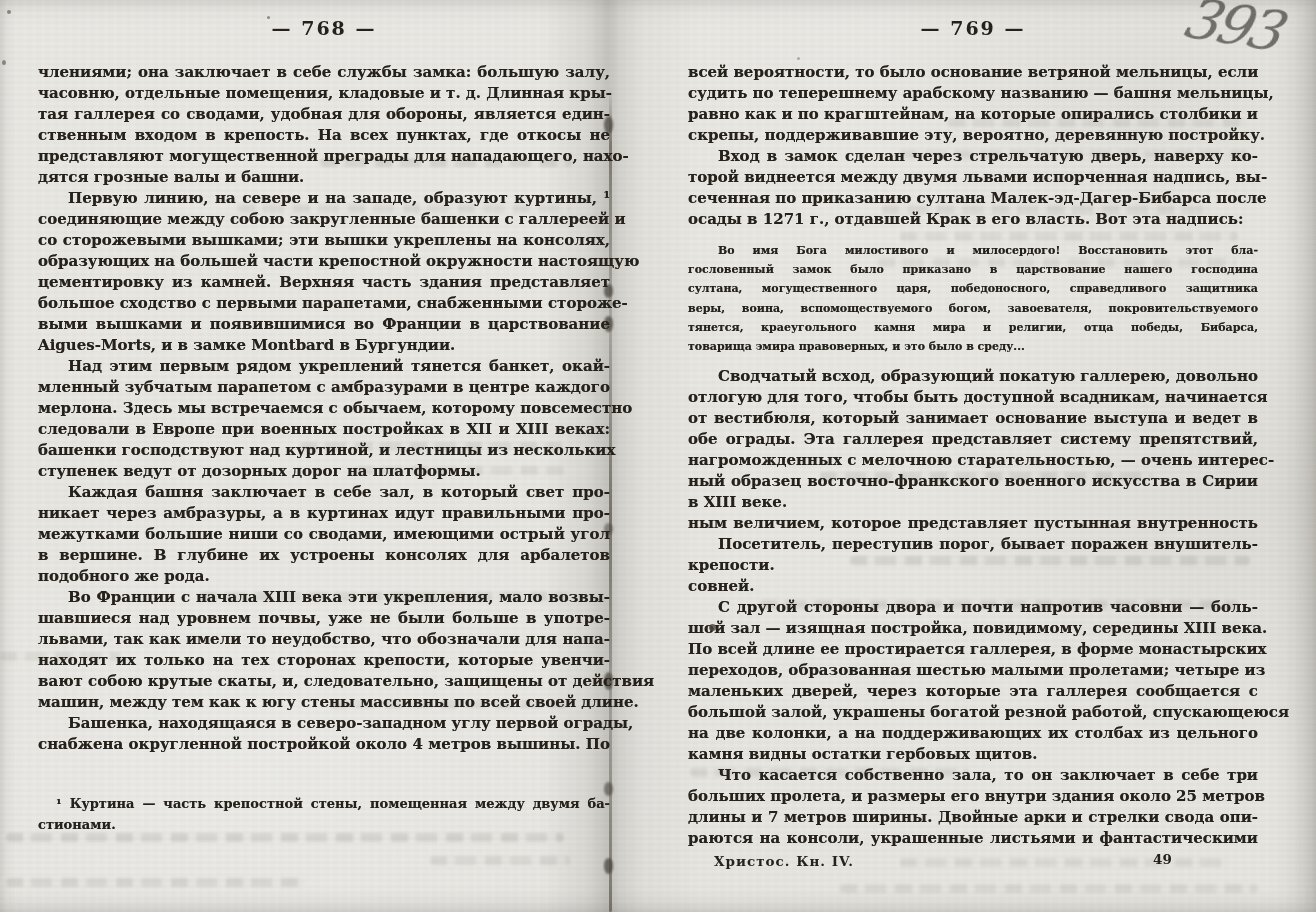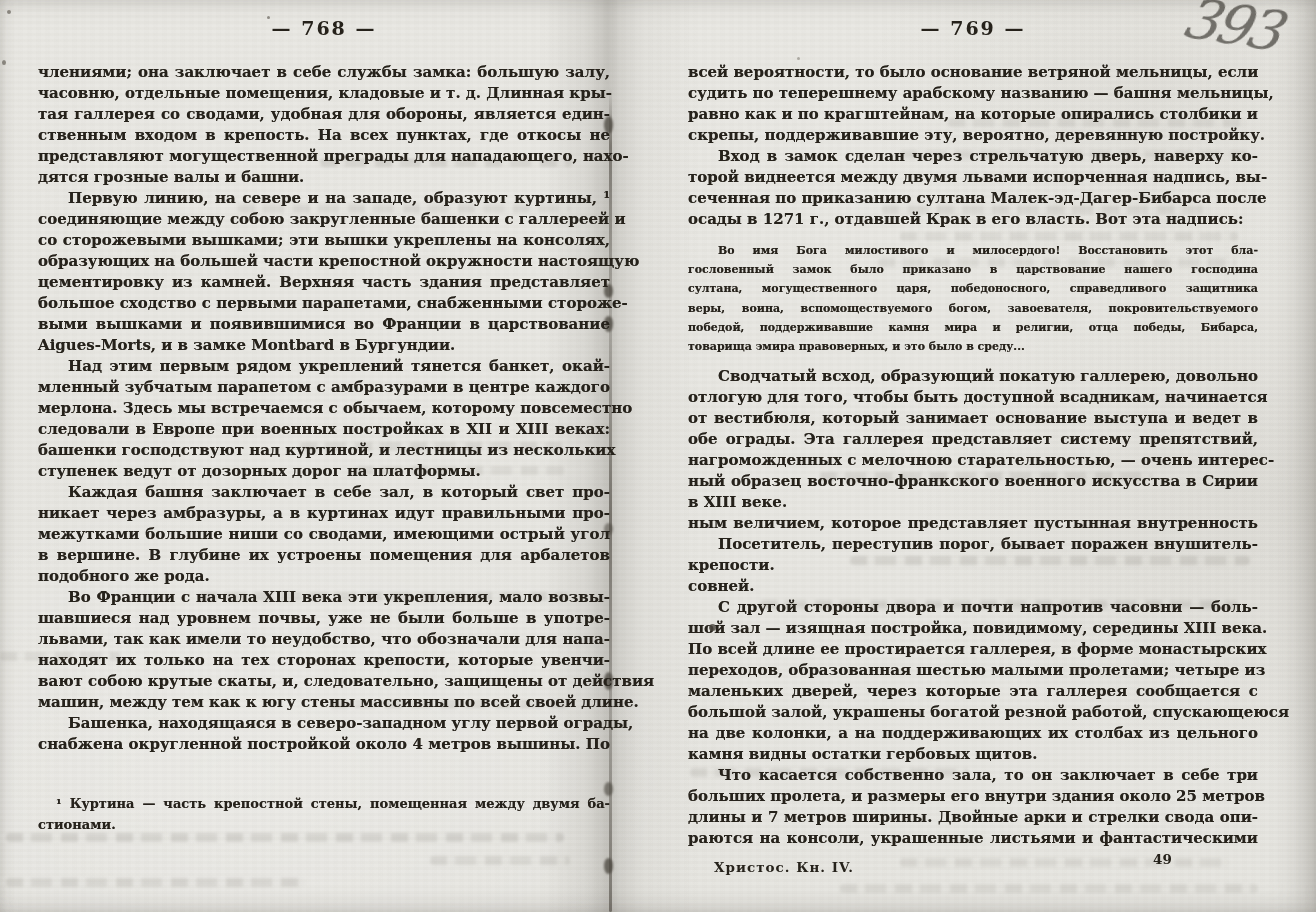--- a/index.html
+++ b/index.html
@@ -42,21 +42,21 @@
     text-shadow:0 0 .5px rgba(38,33,26,.6);}
   .line.lastline{text-align-last:left;}
   .line.indent{text-indent:30px;}
   .para{margin:0;}
   .para.inscription{margin:11px 0 10px;}
   .para.inscription .line{font-size:11px;line-height:19.2px;height:19.2px;}
   .para.footnote .line{font-size:13px;line-height:21px;height:21px;}
   .para.footnote .line.indent{text-indent:18px;}
   .footnote-block{margin-top:38px;}
   .pagefoot{position:relative;height:20px;margin-top:0;font-size:13.5px;font-weight:700;}
-  .foot-left{position:absolute;left:26px;top:10px;letter-spacing:1px;}
+  .foot-left{position:absolute;left:26px;top:4px;letter-spacing:1px;}
   .foot-right{position:absolute;left:465px;top:2px;}
   .handwritten{position:absolute;left:1188px;top:-6px;width:124px;
     font-family:"DejaVu Serif",serif;font-style:italic;font-weight:400;
     font-size:56px;letter-spacing:-4px;color:rgba(98,96,90,.88);
     transform:rotate(9deg) skewX(-9deg);filter:blur(.35px);}
   .inkdot{position:absolute;left:709px;top:624px;width:7px;height:7px;border-radius:50%;
     background:#4a463e;filter:blur(.7px);opacity:.8;}
 </style>
 </head>
 <body>
@@ -128,21 +128,21 @@
           <div class="line">мленный зубчатым парапетом с амбразурами в центре каждого</div>
           <div class="line">мерлона. Здесь мы встречаемся с обычаем, которому повсеместно</div>
           <div class="line">следовали в Европе при военных постройках в XII и XIII веках:</div>
           <div class="line">башенки господствуют над куртиной, и лестницы из нескольких</div>
           <div class="line lastline">ступенек ведут от дозорных дорог на платформы.</div>
         </div>
         <div class="para">
           <div class="line indent">Каждая башня заключает в себе зал, в который свет про-</div>
           <div class="line">никает через амбразуры, а в куртинах идут правильными про-</div>
           <div class="line">межутками большие ниши со сводами, имеющими острый угол</div>
-          <div class="line">в вершине. В глубине их устроены помещения для арбалетов</div>
+          <div class="line">в вершине. В глубине их устроены консолях для арбалетов</div>
           <div class="line lastline">подобного же рода.</div>
         </div>
         <div class="para">
           <div class="line indent">Во Франции с начала XIII века эти укрепления, мало возвы-</div>
           <div class="line">шавшиеся над уровнем почвы, уже не были больше в употре-</div>
           <div class="line">львами, так как имели то неудобство, что обозначали для напа-</div>
           <div class="line">находят их только на тех сторонах крепости, которые увенчи-</div>
           <div class="line">вают собою крутые скаты, и, следовательно, защищены от действия</div>
           <div class="line lastline">машин, между тем как к югу стены массивны по всей своей длине.</div>
         </div>
@@ -172,21 +172,21 @@
           <div class="line indent">Вход в замок сделан через стрельчатую дверь, наверху ко-</div>
           <div class="line">торой виднеется между двумя львами испорченная надпись, вы-</div>
           <div class="line">сеченная по приказанию султана Малек-эд-Дагер-Бибарса после</div>
           <div class="line lastline">осады в 1271 г., отдавшей Крак в его власть. Вот эта надпись:</div>
         </div>
         <div class="para inscription">
           <div class="line indent">Во имя Бога милостивого и милосердого! Восстановить этот бла-</div>
           <div class="line">гословенный замок было приказано в царствование нашего господина</div>
           <div class="line">султана, могущественного царя, победоносного, справедливого защитника</div>
           <div class="line">веры, воина, вспомоществуемого богом, завоевателя, покровительствуемого</div>
-          <div class="line">победой, поддерживавшие камня мира и религии, отца победы, Бибарса,</div>
+          <div class="line">тянется, краеугольного камня мира и религии, отца победы, Бибарса,</div>
           <div class="line lastline">товарища эмира правоверных, и это было в среду...</div>
         </div>
         <div class="para">
           <div class="line indent">Сводчатый всход, образующий покатую галлерею, довольно</div>
           <div class="line">отлогую для того, чтобы быть доступной всадникам, начинается</div>
           <div class="line">от вестибюля, который занимает основание выступа и ведет в</div>
           <div class="line">обе ограды. Эта галлерея представляет систему препятствий,</div>
           <div class="line">нагроможденных с мелочною старательностью, — очень интерес-</div>
           <div class="line">ный образец восточно-франкского военного искусства в Сирии</div>
           <div class="line lastline">в XIII веке.</div>

